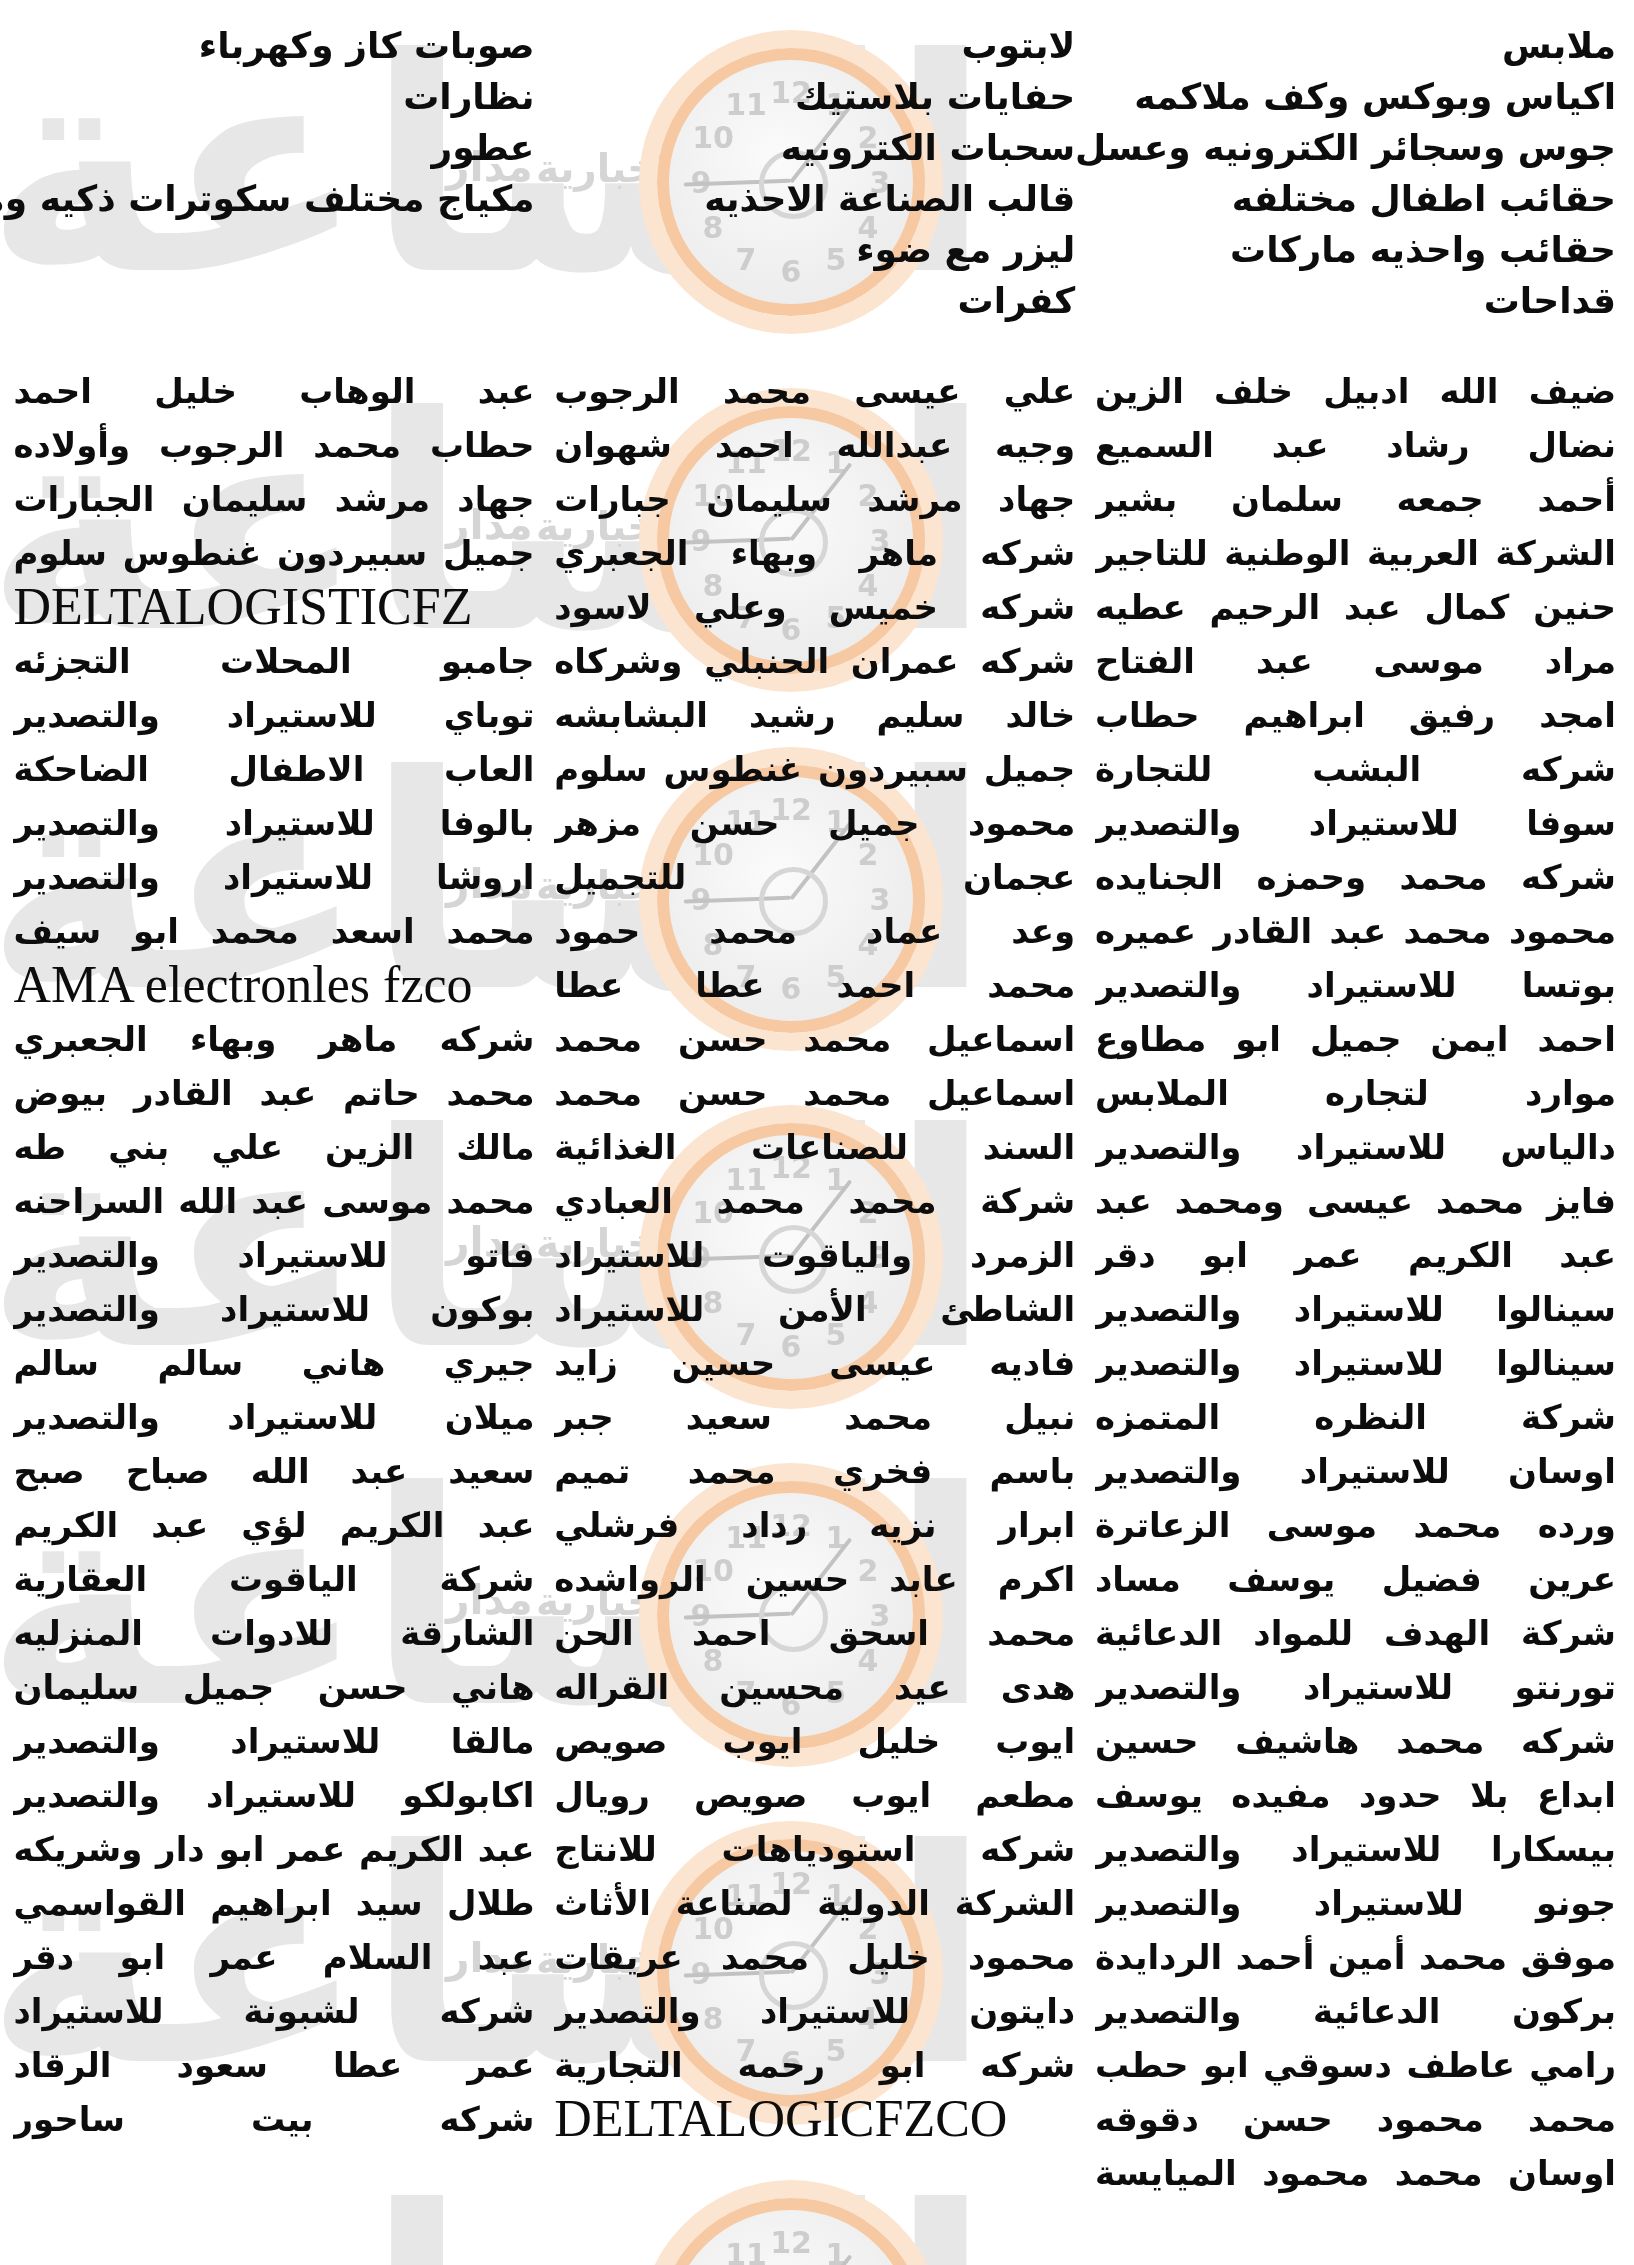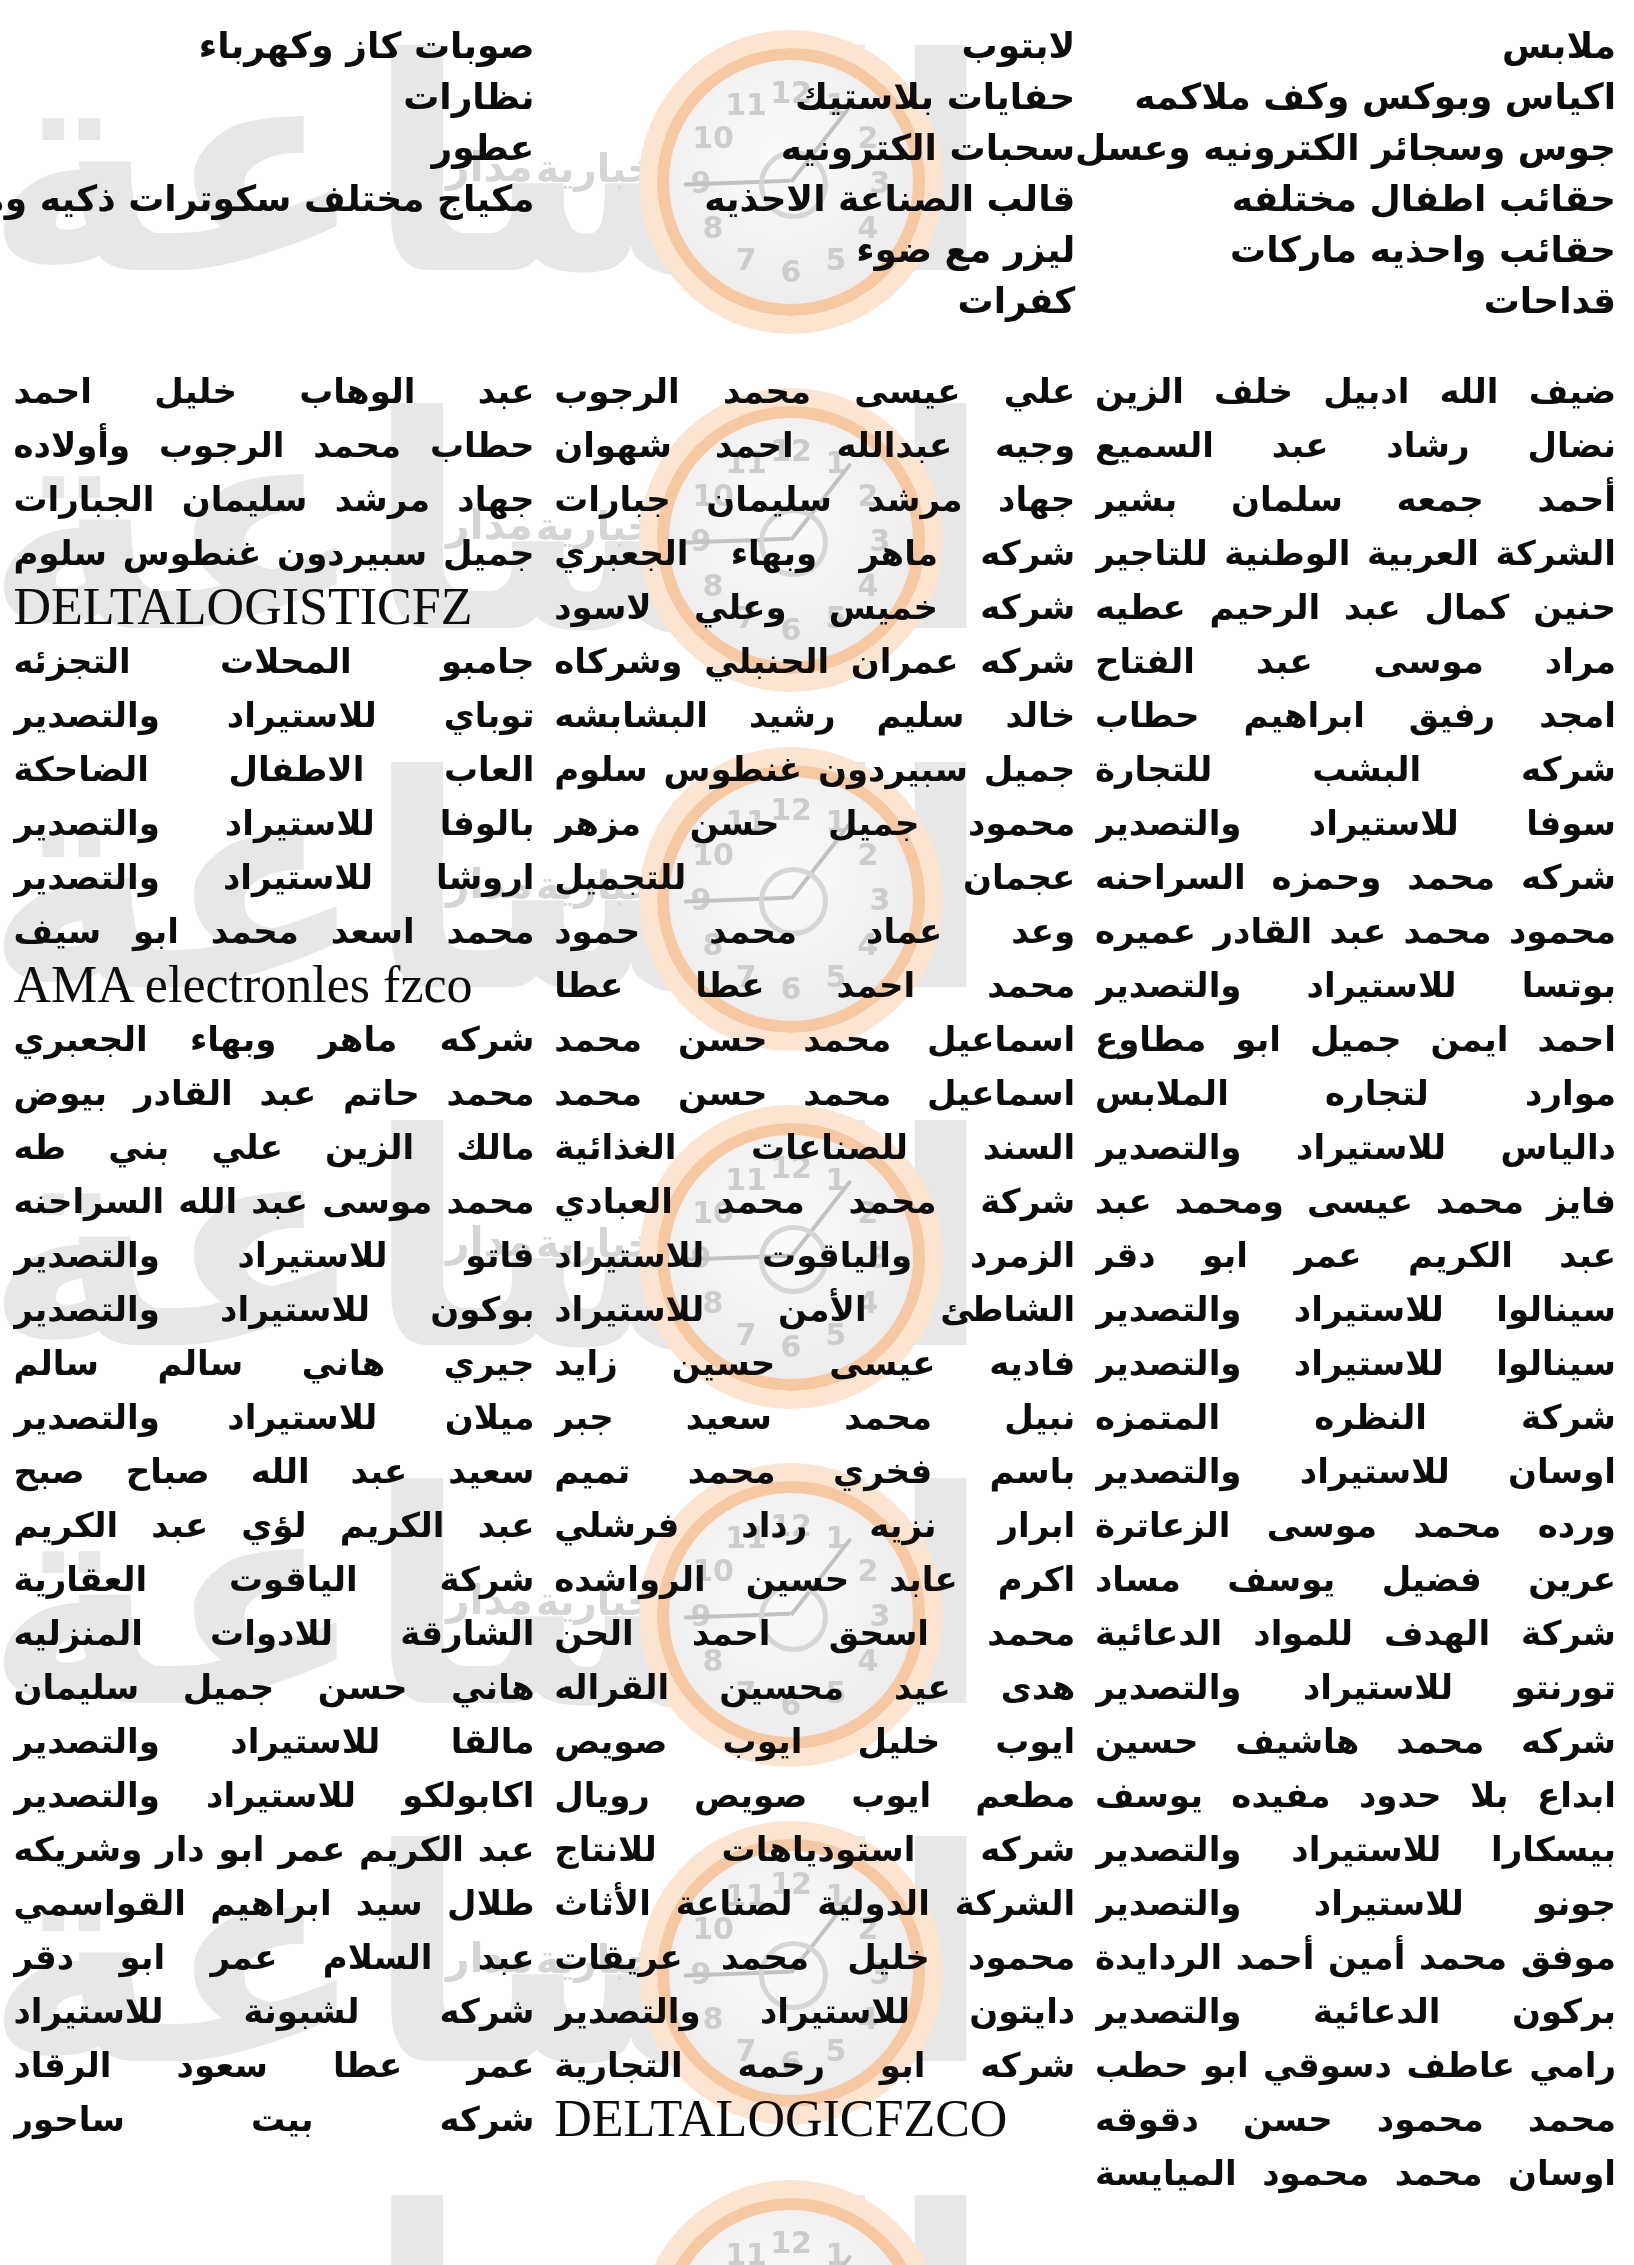--- a/index.html
+++ b/index.html
@@ -232,21 +232,21 @@
         <div class="names">
           <p class="name-line">ضيف الله ادبيل خلف الزين</p>
           <p class="name-line">نضال رشاد عبد السميع الحرباوي</p>
           <p class="name-line">أحمد جمعه سلمان بشير</p>
           <p class="name-line">الشركة العربية الوطنية للتاجير</p>
           <p class="name-line">حنين كمال عبد الرحيم عطيه</p>
           <p class="name-line">مراد موسى عبد الفتاح</p>
           <p class="name-line">امجد رفيق ابراهيم حطاب</p>
           <p class="name-line">شركه البشب للتجارة والاستثمار</p>
           <p class="name-line">سوفا للاستيراد والتصدير</p>
-          <p class="name-line">شركه محمد وحمزه السراحنه</p>
+          <p class="name-line">شركه محمد وحمزه الجنايده</p>
           <p class="name-line">محمود محمد عبد القادر عميره واولاده</p>
           <p class="name-line">بوتسا للاستيراد والتصدير</p>
           <p class="name-line">احمد ايمن جميل ابو مطاوع</p>
           <p class="name-line">موارد لتجاره الملابس</p>
           <p class="name-line">دالياس للاستيراد والتصدير</p>
           <p class="name-line">فايز محمد عيسى ومحمد عبد الصمد البكري</p>
           <p class="name-line">عبد الكريم عمر ابو دقر وشريكه</p>
           <p class="name-line">سينالوا للاستيراد والتصدير</p>
           <p class="name-line">سينالوا للاستيراد والتصدير</p>
           <p class="name-line">شركة النظره المتمزه</p>

